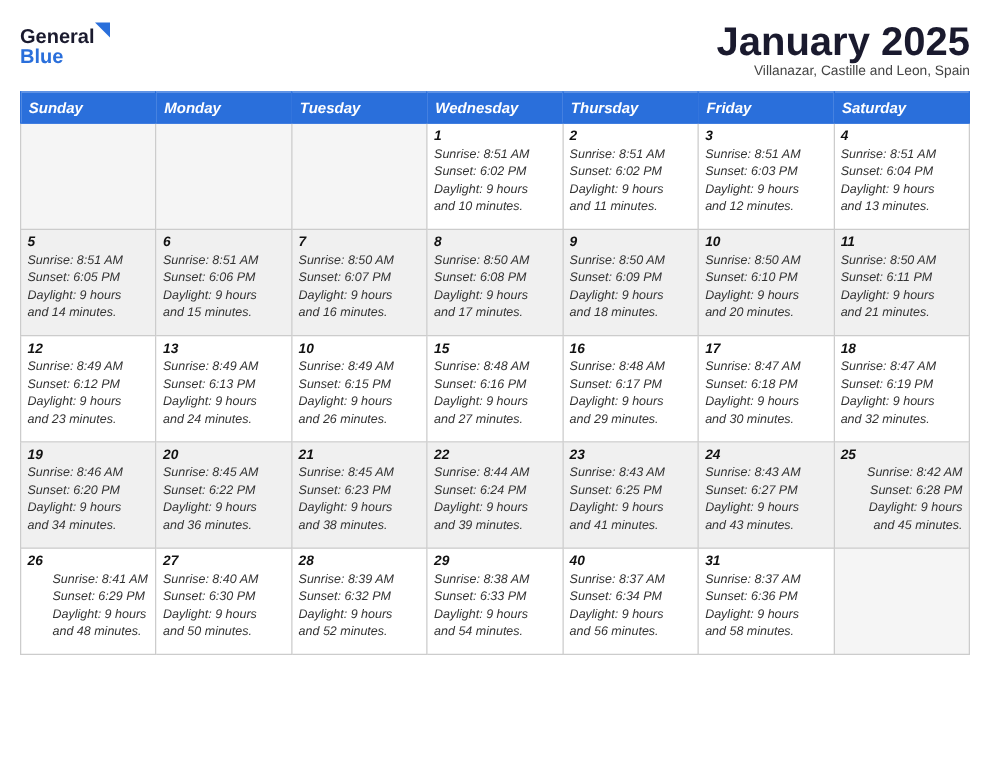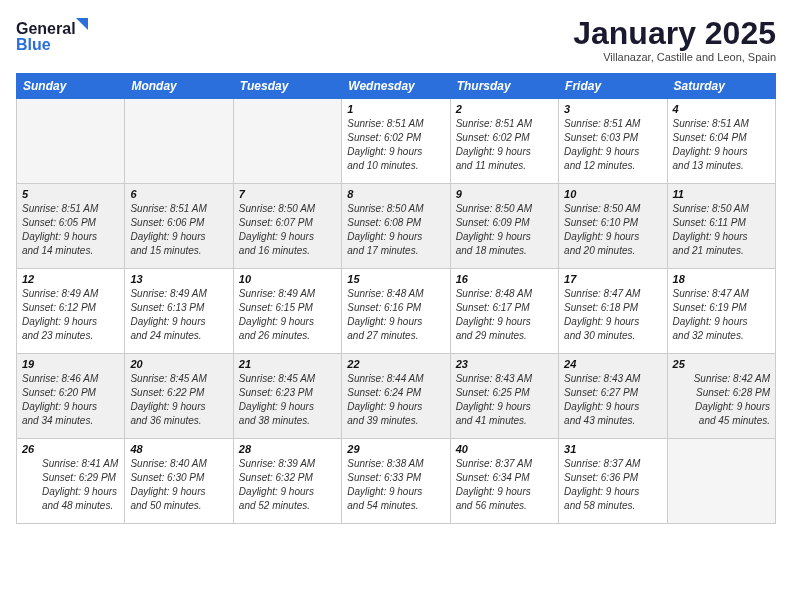--- a/index.html
+++ b/index.html
@@ -303,21 +303,21 @@
         </tr>
         <tr>
           <td>
             <div class="day-num">26</div>
             <div class="day-info" style="white-space: pre-line; margin-left: 20px;">Sunrise: 8:41 AM
 Sunset: 6:29 PM
 Daylight: 9 hours
 and 48 minutes.</div>
           </td>
           <td>
-            <div class="day-num">48</div>
+            <div class="day-num">27</div>
             <div class="day-info" style="white-space: pre-line;">Sunrise: 8:40 AM
 Sunset: 6:30 PM
 Daylight: 9 hours
 and 50 minutes.</div>
           </td>
           <td>
             <div class="day-num">28</div>
             <div class="day-info" style="white-space: pre-line;">Sunrise: 8:39 AM
 Sunset: 6:32 PM
 Daylight: 9 hours

